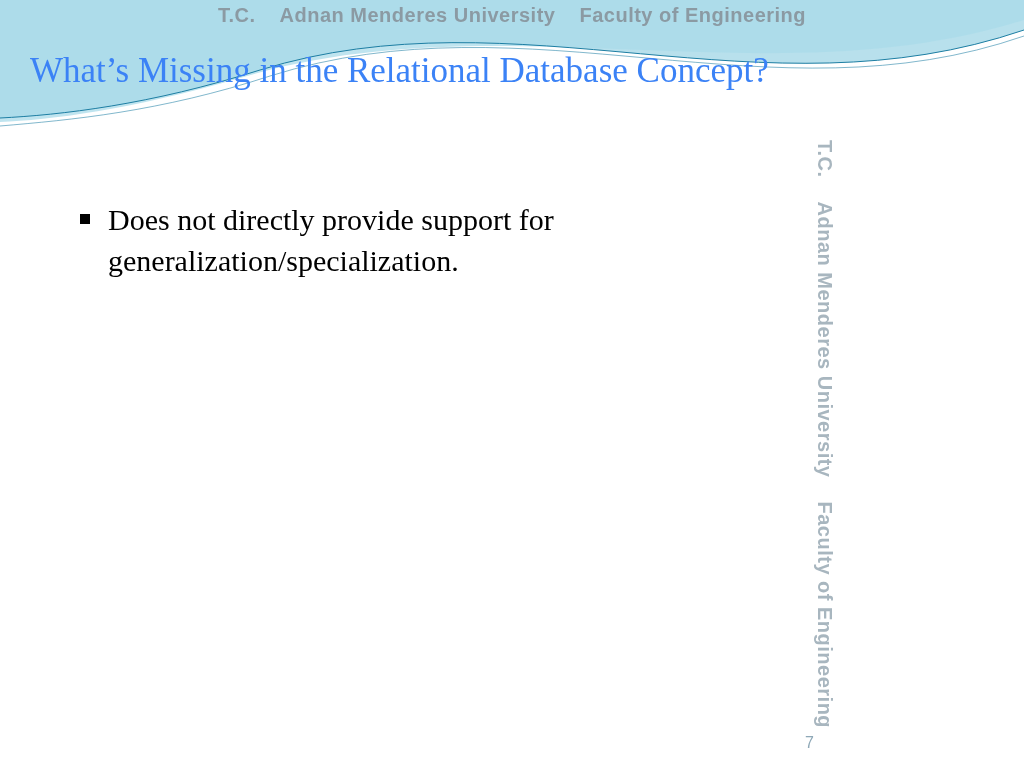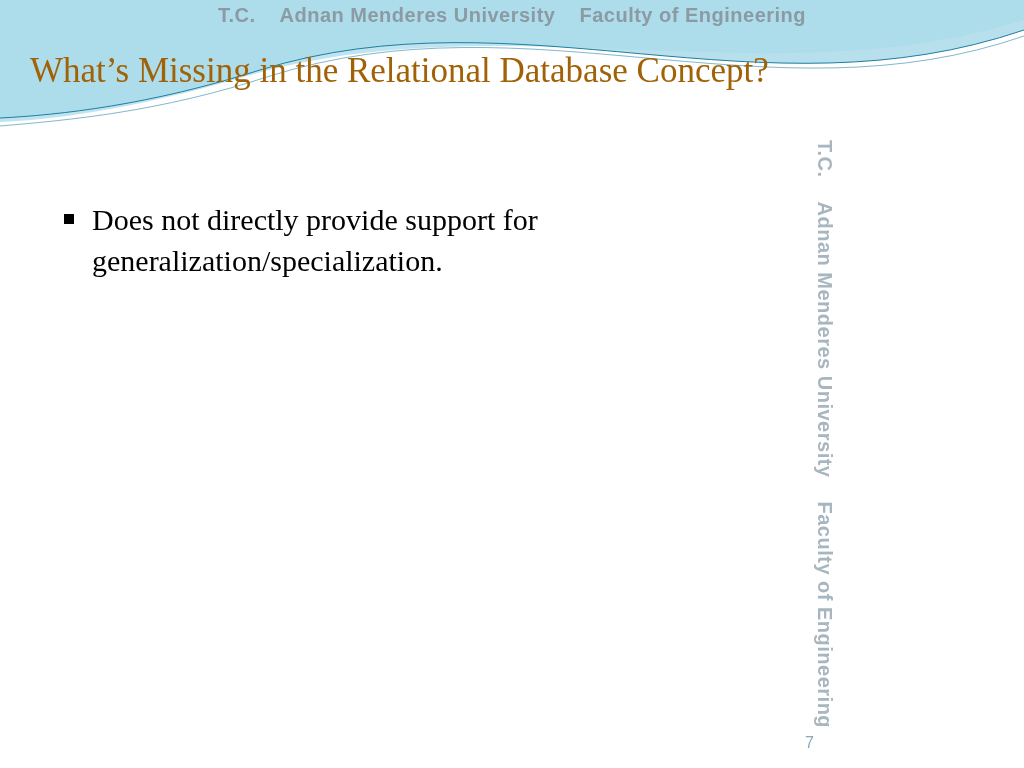--- a/index.html
+++ b/index.html
@@ -63,26 +63,26 @@
     white-space: nowrap;
     font-family: Arial, Helvetica, sans-serif;
     font-weight: bold; font-size: 20px; letter-spacing: 0.5px;
     color: #a8b6bf;
   }
   .side-banner .vtext .sep { display:inline-block; width:24px; }
 
   
   .title {
     position:absolute; top:50px; left:30px; width: 900px;
-    font-size: 35px; color:#a16207; line-height:1.2;
+    font-size: 35px; color:#3b82f6; line-height:1.2;
   }
 
   
   .body {
-    position:absolute; top:200px; left:64px; width: 740px;
+    position:absolute; top:200px; left:80px; width: 740px;
     font-size:30px; color:#000; line-height:1.35;
   }
   .body ul { list-style:none; }
   .body li { position:relative; padding-left:28px; margin-bottom:60px; }
   .body li::before {
     content:""; position:absolute; left:0; top:14px; width:10px; height:10px;
     background:#000;
   }
 
   

